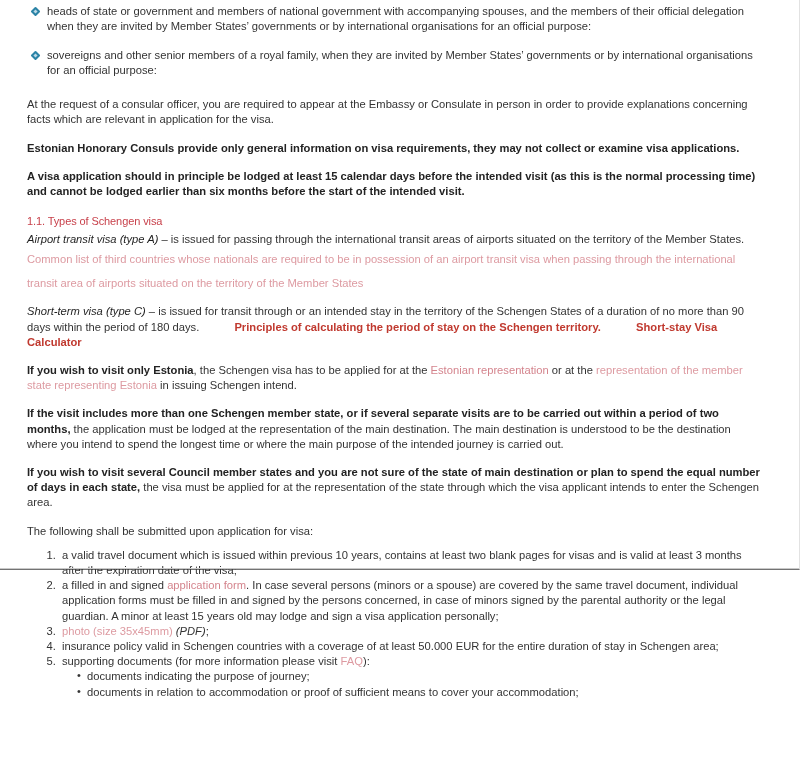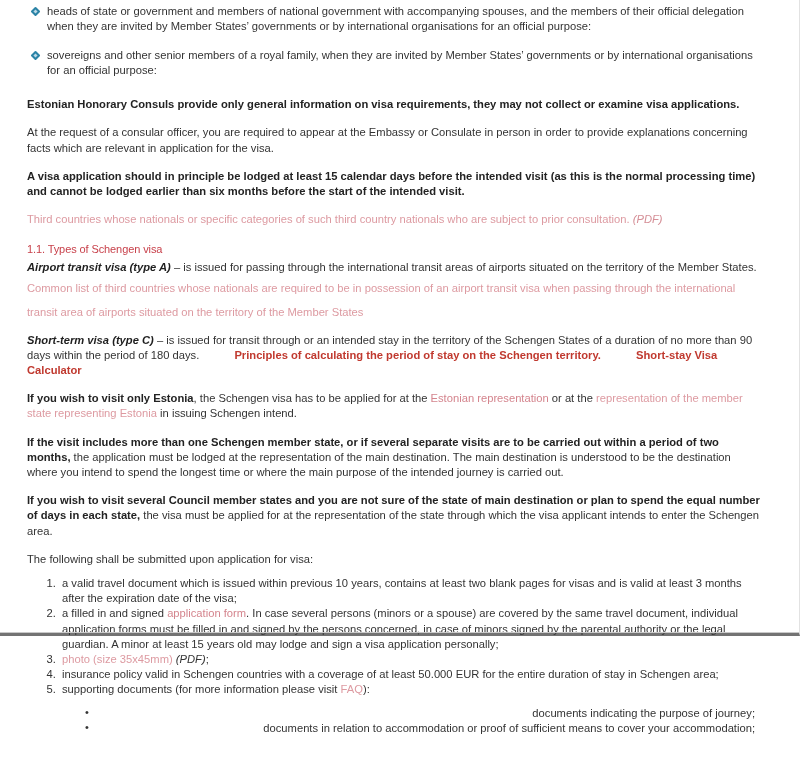--- a/index.html
+++ b/index.html
@@ -12,24 +12,24 @@
     width: 800px;
     height: 776px;
     overflow: hidden;
     position: relative;
     color: #2b2b2b;
     -webkit-font-smoothing: antialiased;
   }
   .page {
     box-sizing: border-box;
     width: 800px;
-    height: 636px;
+    height: 570px;
     padding: 4px 36px 0 27px;
     border-right: 1px solid #e2e2e2;
-    border-bottom: 3px solid #737373;
+    border-bottom: 1px solid #737373;
     position: relative;
     background: #fff;
   }
   p, li, div.para {
     margin: 0;
     font-size: 11.2px;
     line-height: 15.2px;
     color: #333333;
   }
   .block { margin-bottom: 13px; }
@@ -70,21 +70,21 @@
     font-size: 11px;
     font-weight: normal;
     color: #c8414b;
     margin: 0 0 1px 0;
     line-height: 19px;
     letter-spacing: -0.1px;
   }
   h2.section.second { color: #c0392f; }
 
   strong { font-weight: bold; color: #232323; }
-  em.bi { font-style: italic; font-weight: bold; color: #1f1f1f; }
+  em.bi { font-style: italic; font-weight: normal; color: #1f1f1f; }
   .ital { font-style: italic; }
 
   a.link {
     color: #d98d96;
     text-decoration: none;
   }
   a.link.soft { color: #dd9aa1; }
   a.link.strong-red {
     color: #c0392f;
     font-weight: bold;
@@ -104,23 +104,22 @@
     padding-left: 32px;
     font-size: 11.2px;
     line-height: 15.3px;
   }
   ol.docs > li {
     margin-bottom: 0px;
     padding-left: 3px;
   }
   ul.sub {
     list-style: none;
-    margin: 8px;
+    margin: 0;
     padding-left: 15px;
-    text-align: right;
   }
   ul.sub > li {
     position: relative;
     padding-left: 10px;
     font-size: 11.2px;
     line-height: 15.3px;
   }
   ul.sub > li::before {
     content: "\2022";
     position: absolute;
@@ -150,34 +149,30 @@
       <span>heads of state or government and members of national government with accompanying spouses, and the members of their official delegation when they are invited by Member States’ governments or by international organisations for an official purpose:</span>
     </li>
     <li>
       <span class="diamond-marker"></span>
       <span>sovereigns and other senior members of a royal family, when they are invited by Member States’ governments or by international organisations for an official purpose:</span>
     </li>
   </ul>
 
   <div class="spacer-sm"></div>
 
+  <p class="block">At the request of a consular officer, you are required to appear at the Embassy or Consulate in person in order to provide explanations concerning facts which are relevant in application for the visa.</p>
+
   <p class="block">
     <strong>Estonian Honorary Consuls provide only general information on visa requirements, they may not collect or examine visa applications.</strong>
   </p>
 
-  <p class="block">At the request of a consular officer, you are required to appear at the Embassy or Consulate in person in order to provide explanations concerning facts which are relevant in application for the visa.</p>
-
   <p class="block">
     <strong>A visa application should in principle be lodged at least 15 calendar days before the intended visit (as this is the normal processing time) and cannot be lodged earlier than six months before the start of the intended visit.</strong>
   </p>
 
-  <p class="block">
-    <a class="link soft" href="#">Third countries whose nationals or specific categories of such third country nationals who are subject to prior consultation.</a>
-    <span class="ital faded-strongish">(PDF)</span>
-  </p>
 
 
   <h2 class="section">1.1. Types of Schengen visa</h2>
 
   <p><em class="bi">Airport transit visa (type A)</em><span> – is issued for passing through the international transit areas of airports situated on the territory of the Member States.</span></p>
 
   <p class="faded-para"><a class="link soft" href="#">Common list of third countries whose nationals are required to be in possession of an airport transit visa when passing through the international transit area of airports situated on the territory of the Member States</a></p>
 
   <div class="spacer-sm"></div>
 

